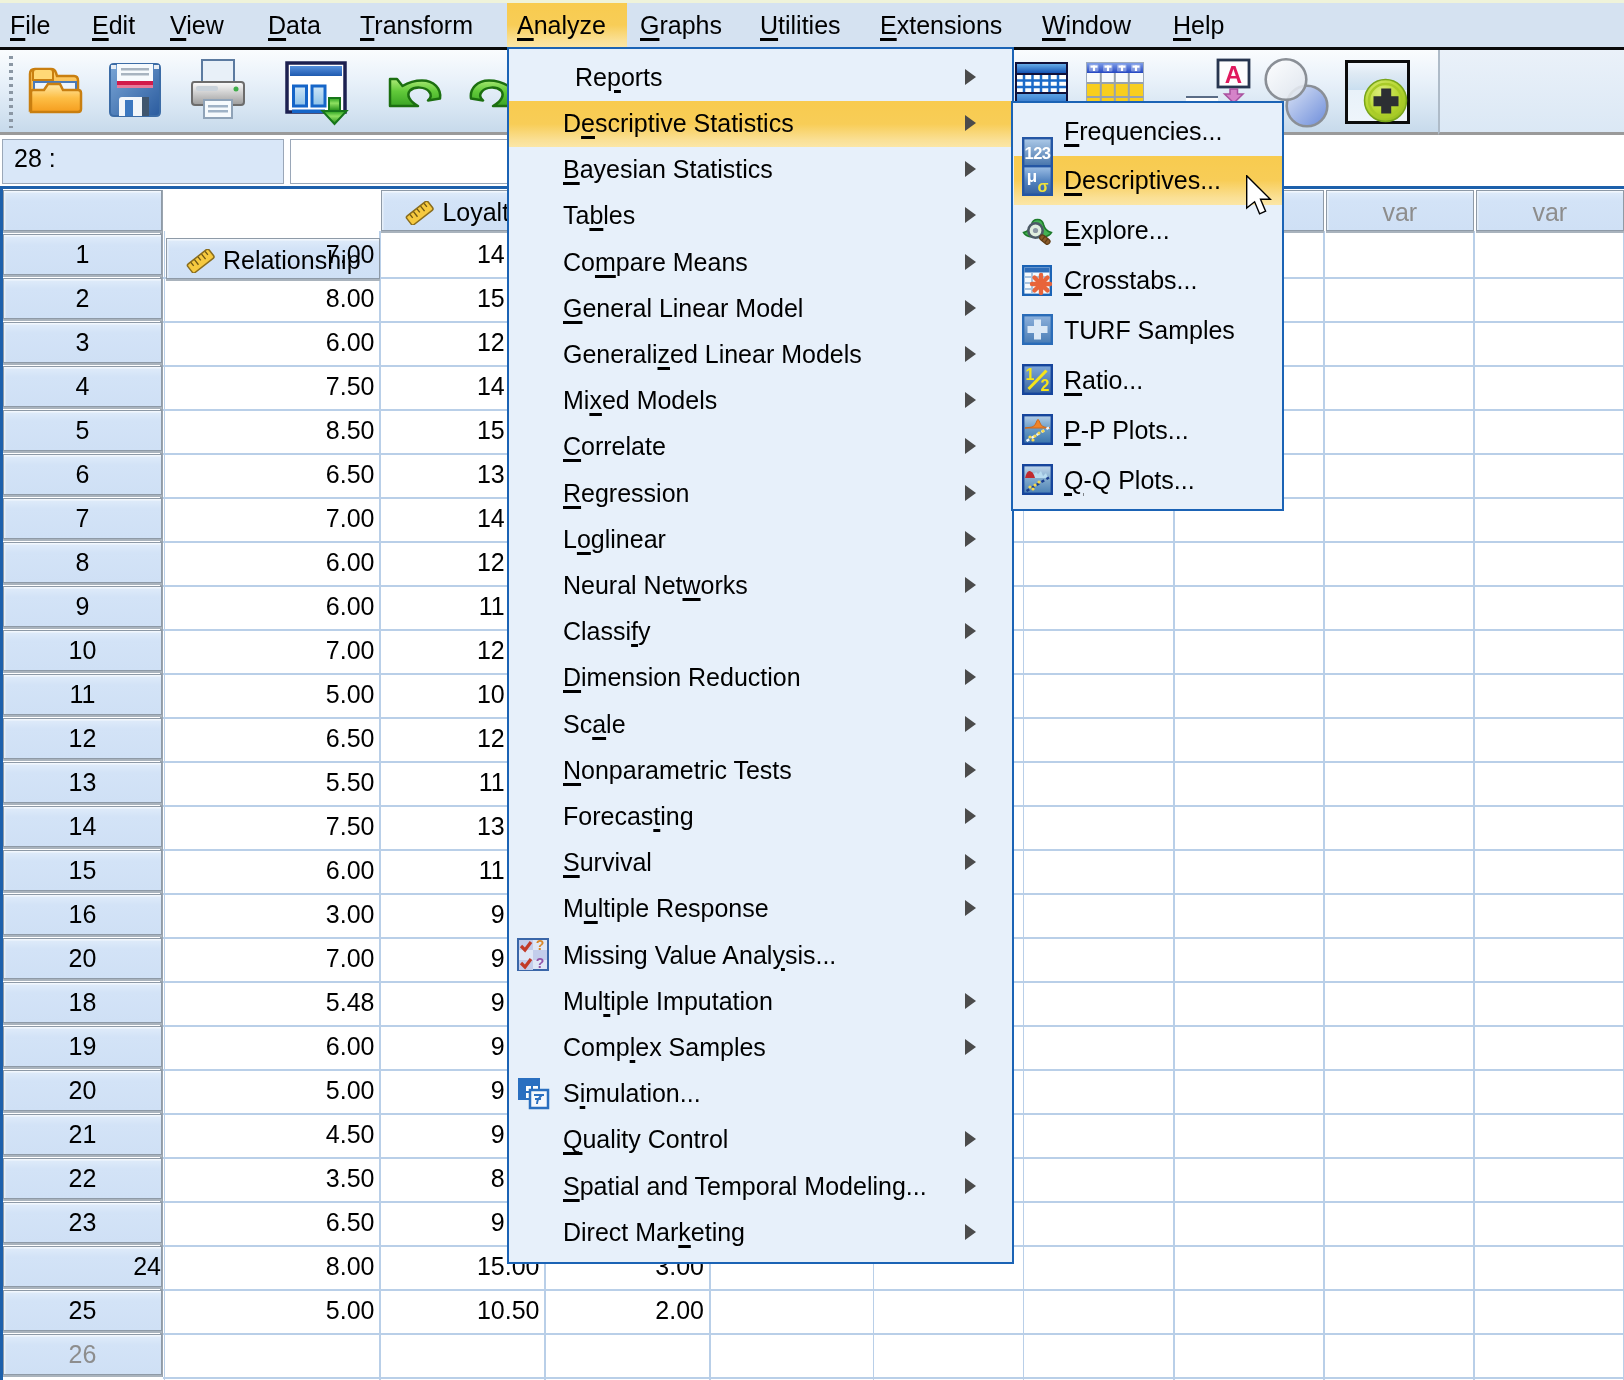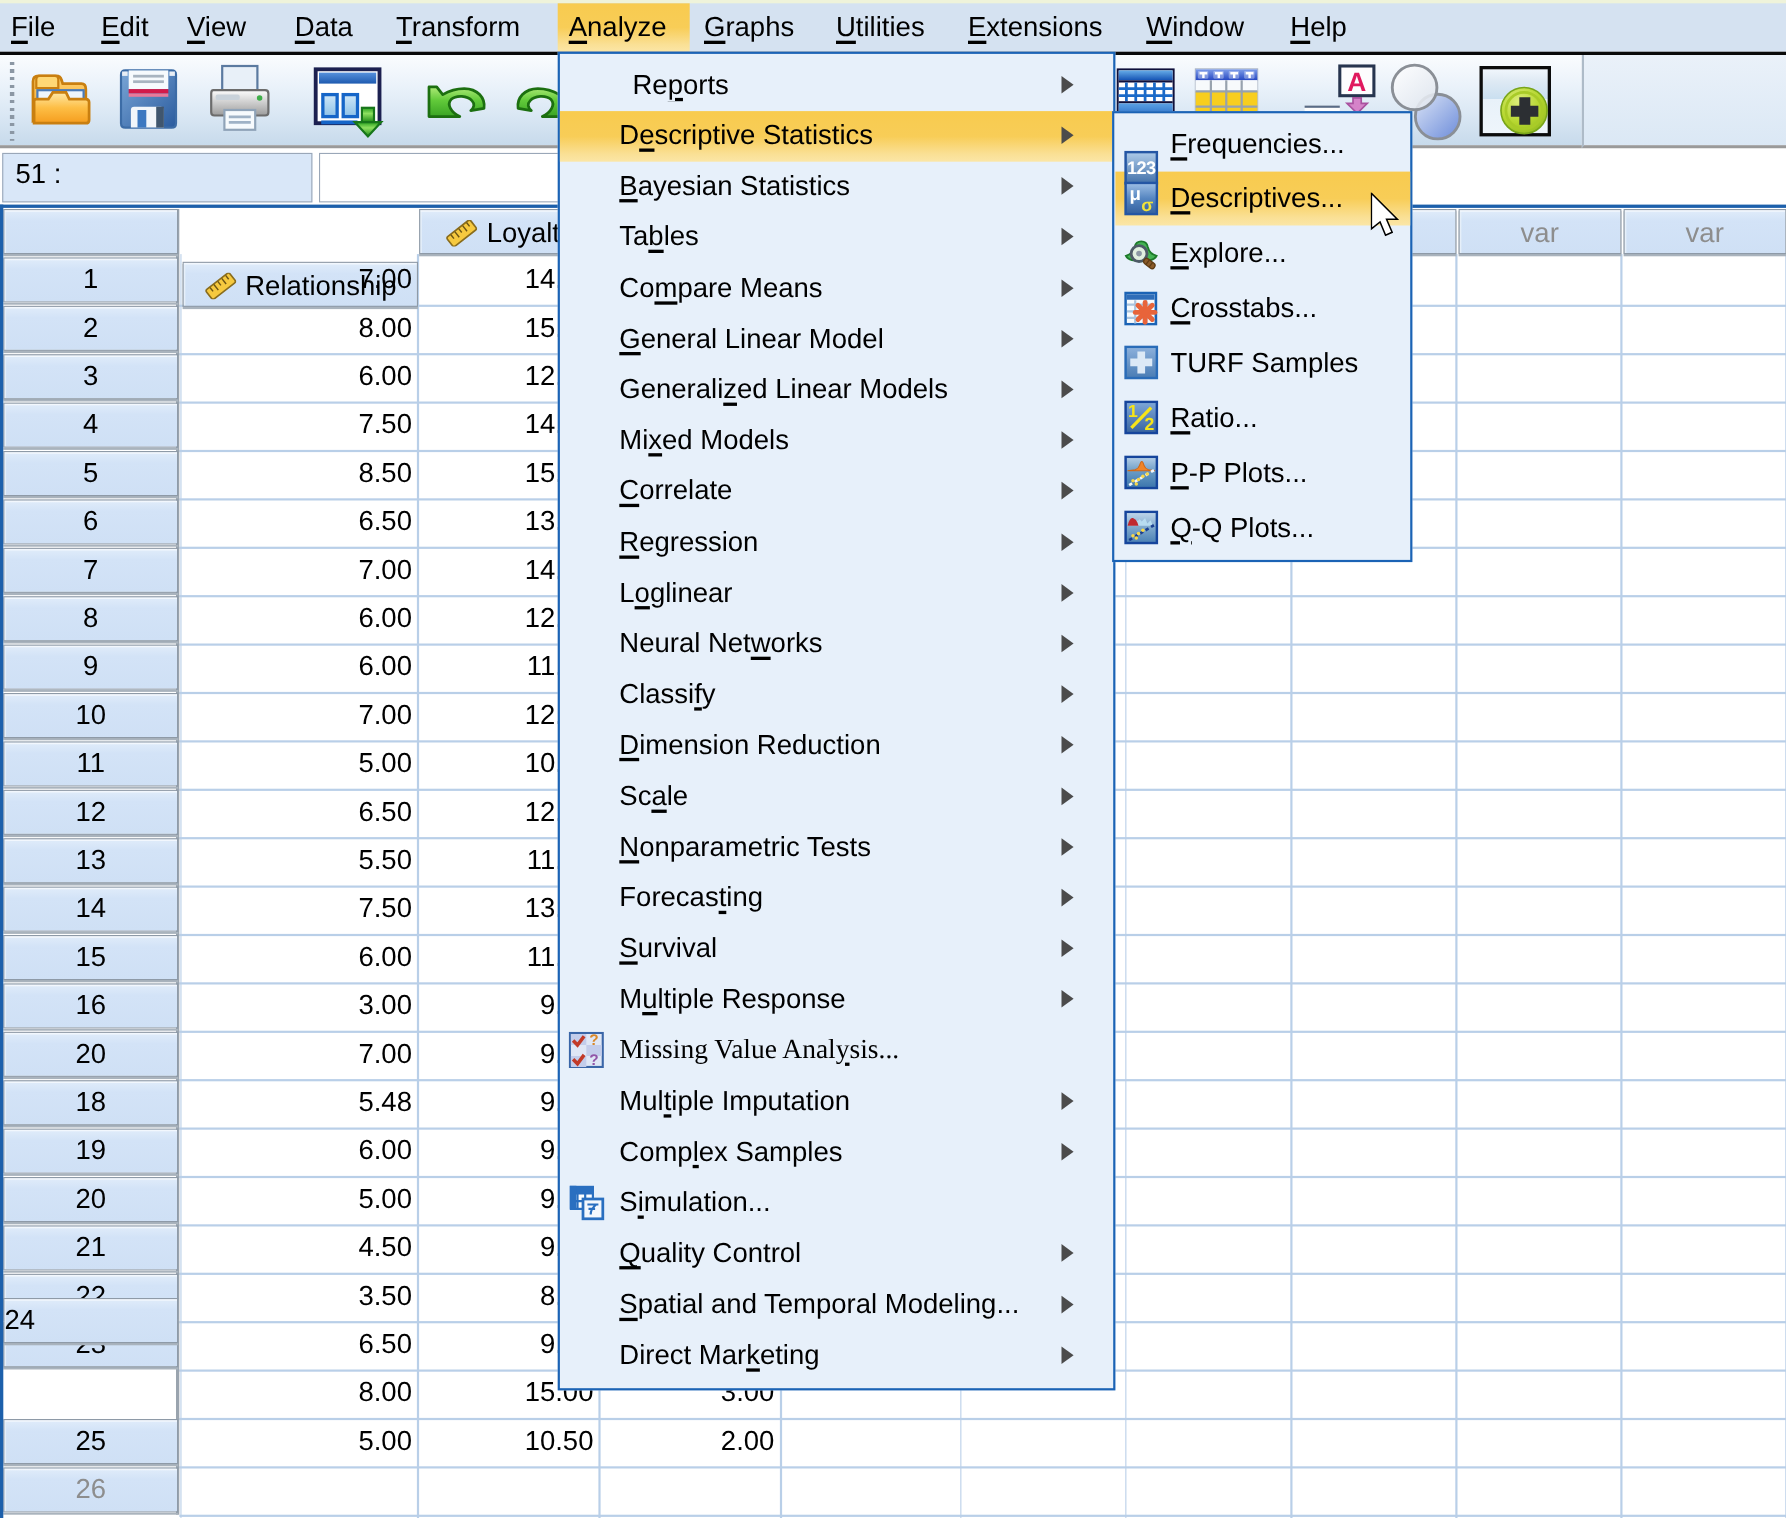--- a/index.html
+++ b/index.html
@@ -212,21 +212,21 @@
         <stop offset="0.55" stop-color="#b5d62e"></stop>
         <stop offset="1" stop-color="#8cb51e"></stop>
       </radialGradient>
     </defs>
 <circle cx="22.5" cy="22.5" r="21" fill="url(#gpA)" stroke="#79a51a" stroke-width="1.5"></circle>
 <circle cx="22.5" cy="22.5" r="16.5" fill="none" stroke="#a9cb28" stroke-width="2.5"></circle>
 <path d="M18.2 10.5 L28.2 10.5 L28.2 18.2 L35.5 18.2 L35.5 28.2 L28.2 28.2 L28.2 35.5 L18.2 35.5 L18.2 28.2 L10.5 28.2 L10.5 18.2 L18.2 18.2 Z" fill="#2c2f33"></path>
 </svg>
 <div class="a" style="left:0;top:135px;width:1624px;height:51px;background:#ffffff;"></div>
 <div class="a" style="left:2px;top:139px;width:282px;height:45px;box-sizing:border-box;background:#d9e7f8;border:1.5px solid #9aa7b8;"></div>
-<div class="a" style="left:14px;top:144px;">51 :</div>
+<div class="a" style="left:14px;top:144px;">28 :</div>
 <div class="a" style="left:290px;top:139px;width:723px;height:45px;box-sizing:border-box;background:#ffffff;border:1.5px solid #9aa7b8;"></div>
 <div class="a" style="left:0;top:186px;width:1624px;height:1194px;background:#ffffff;"></div>
 <div class="gl" style="left:163.8px;top:231px;width:1.6px;height:1149px;"></div>
 <div class="gl" style="left:379px;top:231px;width:1.6px;height:1149px;"></div>
 <div class="gl" style="left:544px;top:231px;width:1.6px;height:1149px;"></div>
 <div class="gl" style="left:709px;top:231px;width:1.6px;height:1149px;"></div>
 <div class="gl" style="left:872.5px;top:231px;width:1.6px;height:1149px;"></div>
 <div class="gl" style="left:1022.5px;top:231px;width:1.6px;height:1149px;"></div>
 <div class="gl" style="left:1173px;top:231px;width:1.6px;height:1149px;"></div>
 <div class="gl" style="left:1323px;top:231px;width:1.6px;height:1149px;"></div>
@@ -318,21 +318,21 @@
 <div class="hbtn" style="left:3px;top:806px;width:157px;height:38.5px;text-align:center;line-height:38px;color:#000;">14</div>
 <div class="hbtn" style="left:3px;top:850px;width:157px;height:38.5px;text-align:center;line-height:38px;color:#000;">15</div>
 <div class="hbtn" style="left:3px;top:894px;width:157px;height:38.5px;text-align:center;line-height:38px;color:#000;">16</div>
 <div class="hbtn" style="left:3px;top:938px;width:157px;height:38.5px;text-align:center;line-height:38px;color:#000;">20</div>
 <div class="hbtn" style="left:3px;top:982px;width:157px;height:38.5px;text-align:center;line-height:38px;color:#000;">18</div>
 <div class="hbtn" style="left:3px;top:1026px;width:157px;height:38.5px;text-align:center;line-height:38px;color:#000;">19</div>
 <div class="hbtn" style="left:3px;top:1070px;width:157px;height:38.5px;text-align:center;line-height:38px;color:#000;">20</div>
 <div class="hbtn" style="left:3px;top:1114px;width:157px;height:38.5px;text-align:center;line-height:38px;color:#000;">21</div>
 <div class="hbtn" style="left:3px;top:1158px;width:157px;height:38.5px;text-align:center;line-height:38px;color:#000;">22</div>
 <div class="hbtn" style="left:3px;top:1202px;width:157px;height:38.5px;text-align:center;line-height:38px;color:#000;">23</div>
-<div class="hbtn" style="left:3px;top:1180px;width:157px;height:38.5px;text-align:left;line-height:38px;color:#000;">24</div>
+<div class="hbtn" style="left:3px;top:1246px;width:157px;height:38.5px;text-align:right;line-height:38px;color:#000;">24</div>
 <div class="hbtn" style="left:3px;top:1290px;width:157px;height:38.5px;text-align:center;line-height:38px;color:#000;">25</div>
 <div class="hbtn" style="left:3px;top:1334px;width:157px;height:38.5px;text-align:center;line-height:38px;color:#8d8d8d;">26</div>
 <div class="a" style="left:165px;top:239px;width:209.5px;text-align:right;line-height:30px;">7.00</div>
 <div class="a" style="left:380px;top:239px;width:159.5px;text-align:right;line-height:30px;">14.00</div>
 <div class="a" style="left:165px;top:283px;width:209.5px;text-align:right;line-height:30px;">8.00</div>
 <div class="a" style="left:380px;top:283px;width:159.5px;text-align:right;line-height:30px;">15.00</div>
 <div class="a" style="left:165px;top:327px;width:209.5px;text-align:right;line-height:30px;">6.00</div>
 <div class="a" style="left:380px;top:327px;width:159.5px;text-align:right;line-height:30px;">12.00</div>
 <div class="a" style="left:165px;top:371px;width:209.5px;text-align:right;line-height:30px;">7.50</div>
 <div class="a" style="left:380px;top:371px;width:159.5px;text-align:right;line-height:30px;">14.50</div>
@@ -415,21 +415,21 @@
 <div class="a" style="left:563px;top:708.5000000000001px;line-height:30px;white-space:nowrap;">Sc<span class="u">a</span>le</div>
 <div class="arrow" style="left:965px;top:715.5000000000001px;"></div>
 <div class="a" style="left:563px;top:754.7px;line-height:30px;white-space:nowrap;"><span class="u">N</span>onparametric Tests</div>
 <div class="arrow" style="left:965px;top:761.7px;"></div>
 <div class="a" style="left:563px;top:800.9000000000001px;line-height:30px;white-space:nowrap;">Forecas<span class="u">t</span>ing</div>
 <div class="arrow" style="left:965px;top:807.9000000000001px;"></div>
 <div class="a" style="left:563px;top:847.1000000000001px;line-height:30px;white-space:nowrap;"><span class="u">S</span>urvival</div>
 <div class="arrow" style="left:965px;top:854.1000000000001px;"></div>
 <div class="a" style="left:563px;top:893.3000000000001px;line-height:30px;white-space:nowrap;">M<span class="u">u</span>ltiple Response</div>
 <div class="arrow" style="left:965px;top:900.3000000000001px;"></div>
-<div class="a" style="left:563px;top:939.5000000000001px;line-height:30px;white-space:nowrap;font-family:Liberation Serif, serif;">Missing Value Anal<span class="u">y</span>sis...</div>
+<div class="a" style="left:563px;top:939.5000000000001px;line-height:30px;white-space:nowrap;">Missing Value Anal<span class="u">y</span>sis...</div>
 <div class="a" style="left:517px;top:937.5000000000001px;"><svg width="32" height="33" viewBox="0 0 32 33">
 <rect x="1" y="1" width="30" height="31" fill="#dfe7f6" stroke="#3a66a8" stroke-width="2"></rect>
 <g fill="#c3cdeb">
         <rect x="2" y="2" width="14" height="10"></rect>
         <rect x="16" y="12" width="14" height="10"></rect>
         <rect x="2" y="22" width="14" height="10"></rect>
       </g>
 <g stroke="#c23a28" stroke-width="3.2" fill="none">
 <path d="M4 8 L8 12 L14 4"></path>
         <path d="M4 25 L8 29 L14 21"></path>

